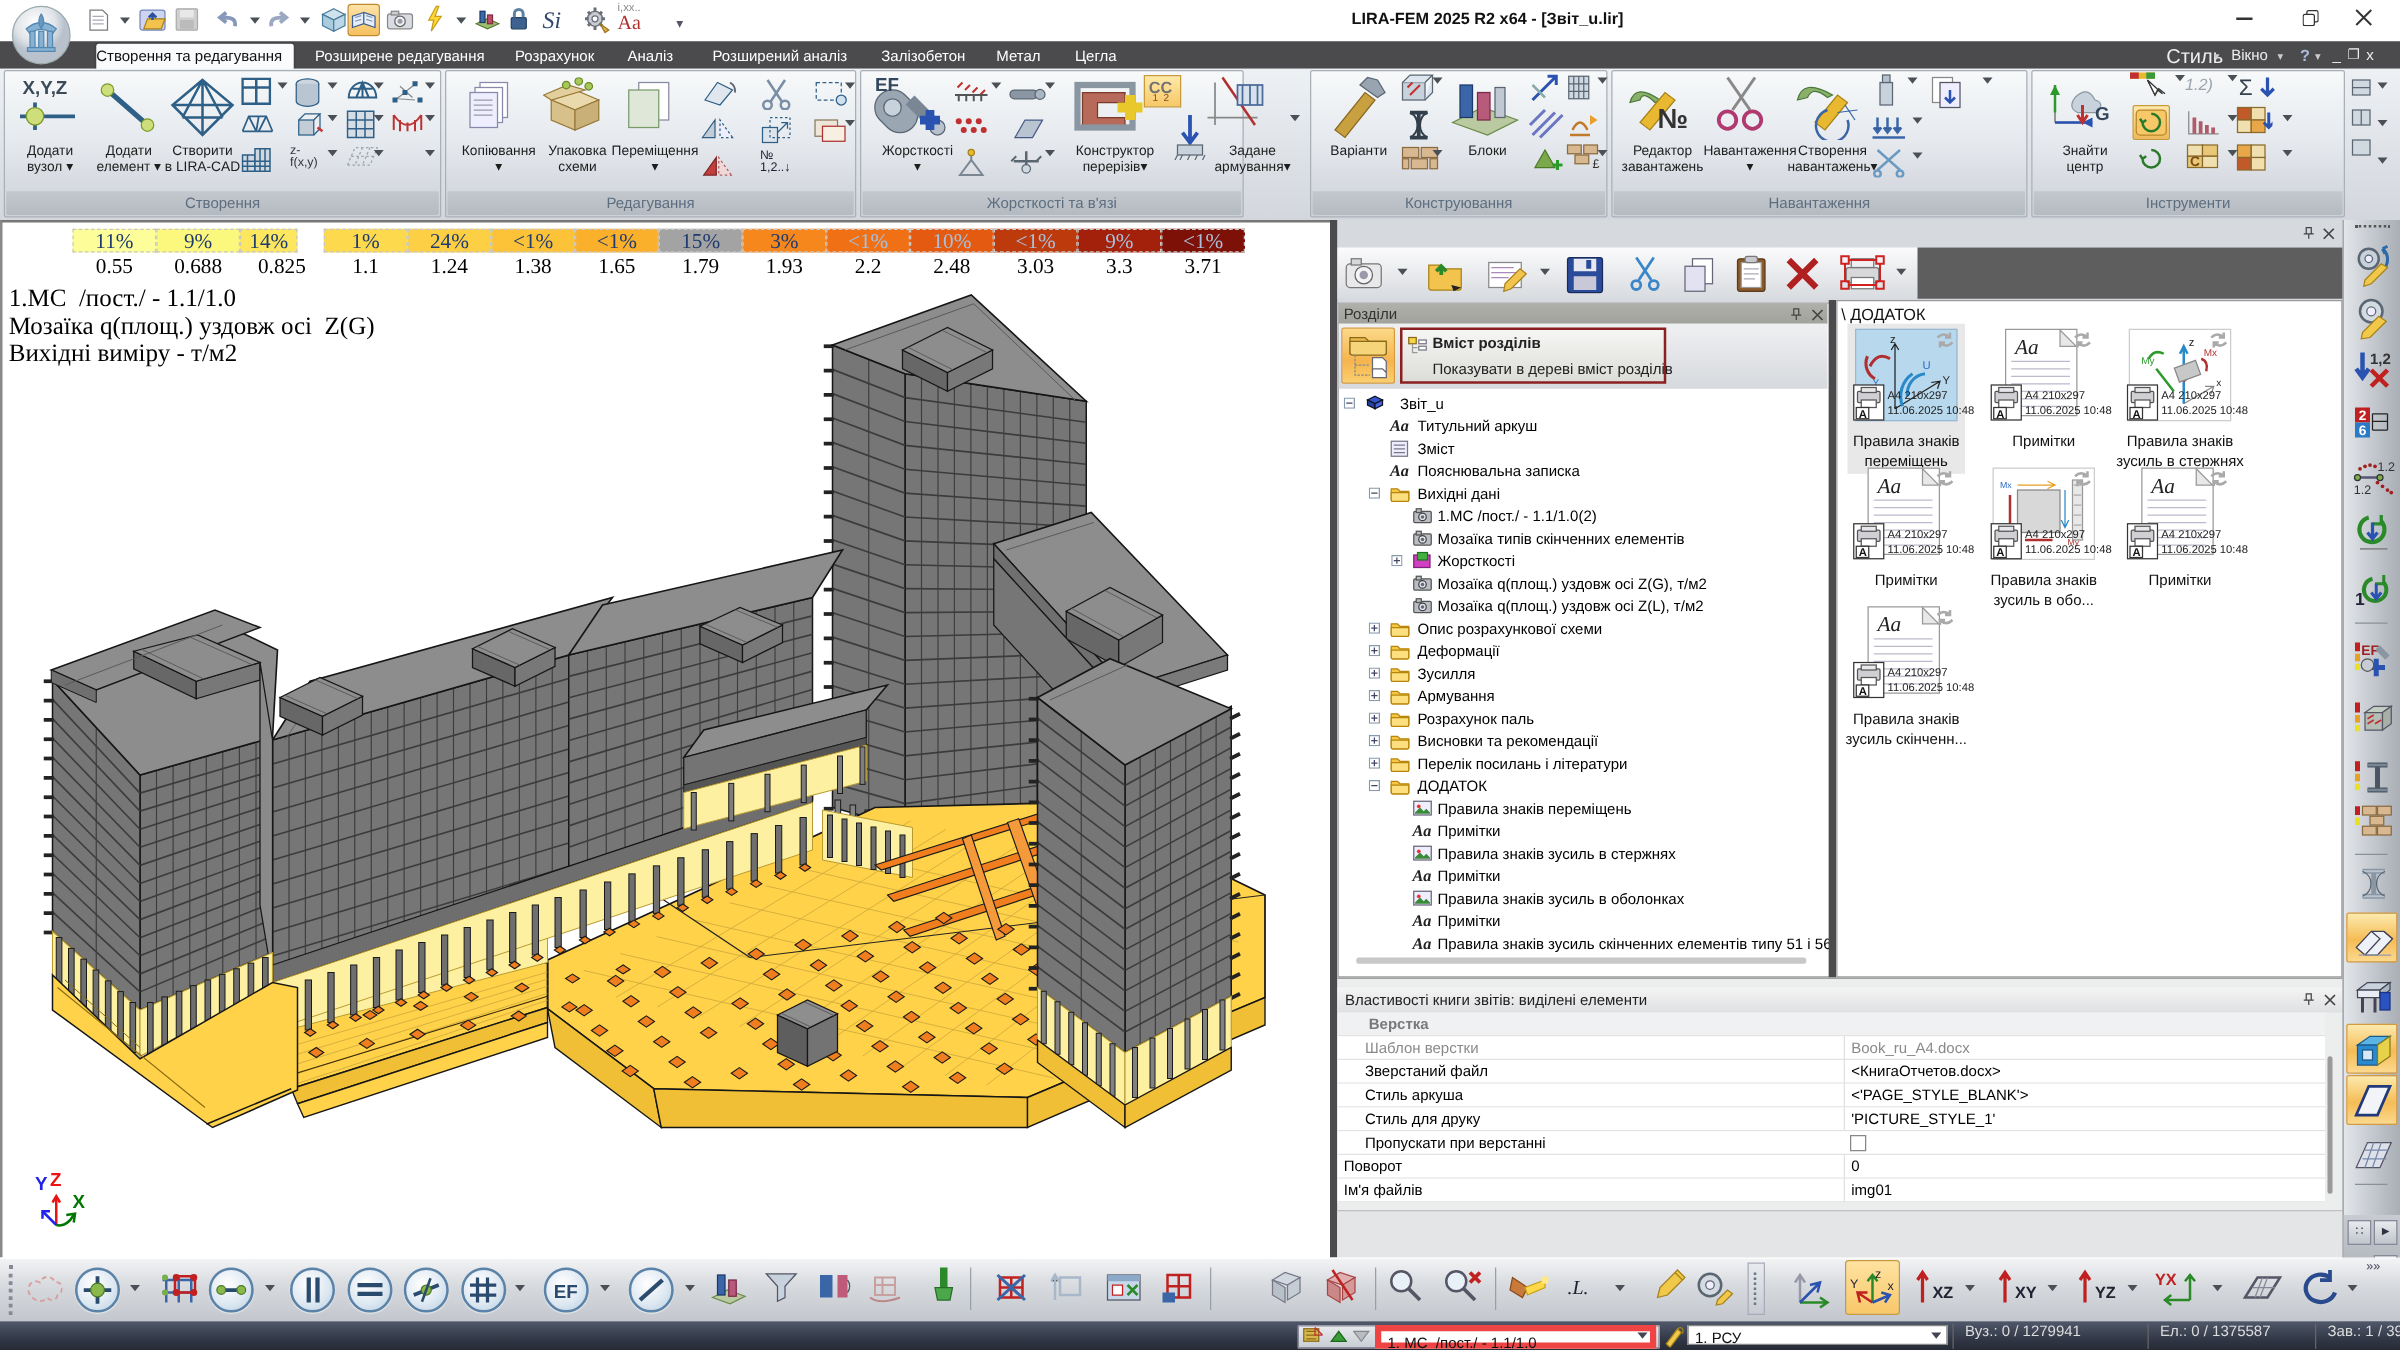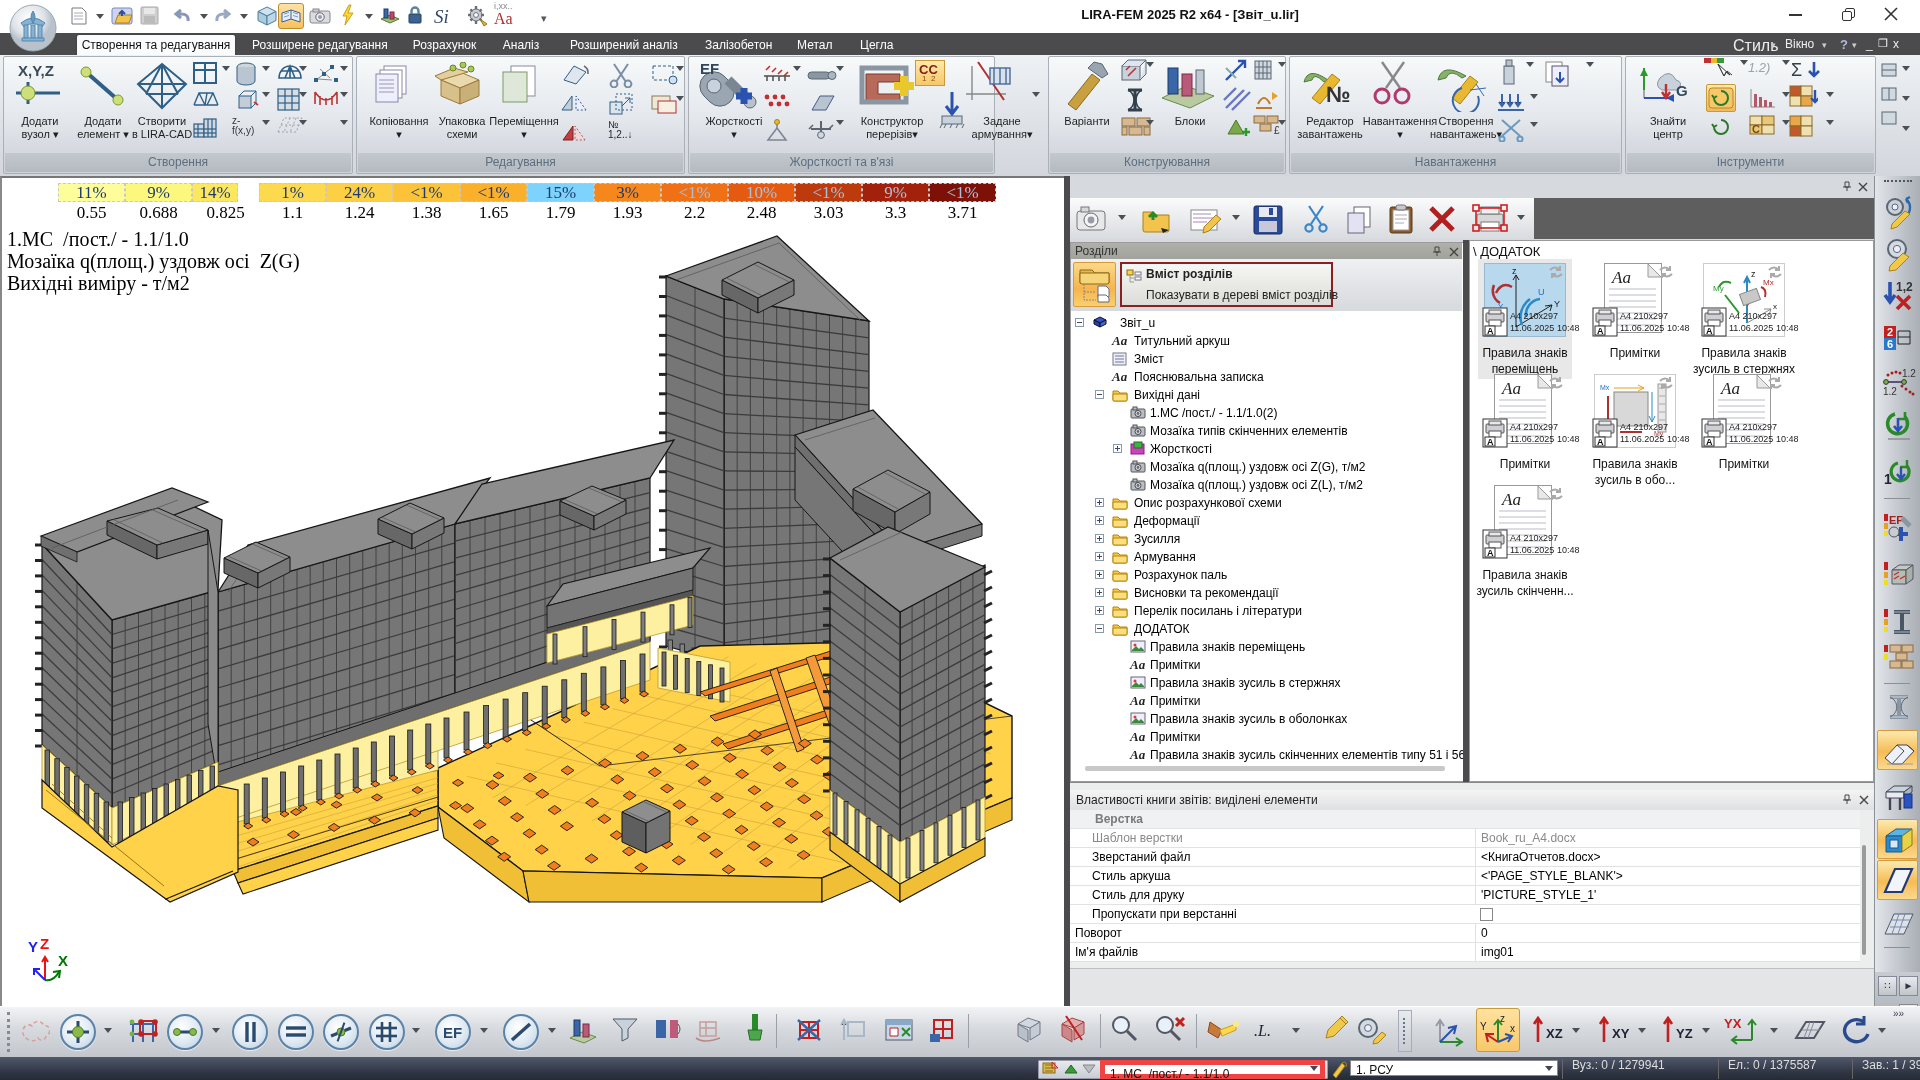--- a/index.html
+++ b/index.html
@@ -1,19 +1,19 @@
 <!DOCTYPE html>
 <html><head><meta charset="utf-8"><style>
 *{margin:0;padding:0;box-sizing:border-box}
 html,body{width:1920px;height:1080px;overflow:hidden;font-family:"Liberation Sans",sans-serif}
 #app{position:relative;width:1920px;height:1080px;background:#fff}
 .abs{position:absolute}
 .titlebar{left:0;top:0;width:1920px;height:33px;background:#fff}
 .tabbar{left:0;top:33px;width:1920px;height:22px;background:#4b4b4d}
-.tab{position:absolute;top:35px;height:20px;color:#fff;font-size:12px;line-height:20px;text-align:center;white-space:nowrap}
+.tab{position:absolute;top:35px;height:20px;color:#fff;font-size:12px;line-height:20px;text-align:left;white-space:nowrap}
 .tab.active{background:#fafbfc;color:#111;border-radius:2px 2px 0 0;height:22px;box-shadow:0 0 2px #00000055}
 .ribbon{left:0;top:55px;width:1920px;height:121px;background:linear-gradient(#eef1f4,#dde1e6 60%,#d3d7dd)}
 .rgroup{position:absolute;top:56px;height:118px;border:1px solid #aab0b8;border-radius:2px;
  background:linear-gradient(#f7f9fa,#e3e7ec 55%,#d8dce2 75%,#cdd2d8)}
 .rglabel{position:absolute;left:1px;right:1px;bottom:1px;height:19px;border-radius:0 0 2px 2px;
  background:linear-gradient(#c3c8ce,#b4bac1);color:#5d6e80;font-size:12px;text-align:center;line-height:19px}
 .rlbl{position:absolute;font-size:11px;color:#1e1e1e;text-align:center;line-height:13px}
 .canvas{left:0;top:176px;width:1064px;height:830px;background:#fff;border-left:2px solid #888;border-top:2px solid #777}
 .cell{position:absolute;top:183px;height:19px;border:1px dashed #c8c8c8;font-family:"Liberation Serif",serif;
  font-size:17px;text-align:center;line-height:18px}
@@ -373,21 +373,21 @@
       <circle cx="15" cy="17" r="3.4" fill="#d0d8e0" stroke="#5a6672"></circle>
       <path d="M3 11 l4 -4 m16 4 l4 -4" stroke="#5a6672" stroke-width="1.6"></path>
     </svg>
     <svg class="abs" style="left:856px;top:60px" width="66" height="52" viewBox="0 0 66 52">
       <path d="M10 14 h34 v8 h-22 v12 h22 v8 H10 Z" fill="#b86a5a" stroke="#7a3a2a"></path>
       <rect x="6" y="8" width="44" height="34" fill="none" stroke="#8a96a2" stroke-width="5"></rect>
       <path d="M38 26 h20 m-10 -10 v20" stroke="#e8c82a" stroke-width="8"></path>
     </svg>
     <div class="rlbl" style="left:847px;top:115px;width:90px">Конструктор<br>перерізів▾</div>
     <div class="abs" style="left:915px;top:60px;width:30px;height:26px;background:linear-gradient(#ffe9a8,#f6c868);border:1px solid #c89a3a"></div>
-    <div class="abs" style="left:919px;top:62px;font-size:13px;font-weight:bold;color:#7f1d1d">CC</div>
+    <div class="abs" style="left:919px;top:62px;font-size:13px;font-weight:bold;color:#737373">CC</div>
     <div class="abs" style="left:922px;top:74px;font-size:8px;color:#8a4a20">1&nbsp;&nbsp;2</div>
     <svg class="abs" style="left:938px;top:88px" width="30" height="40" viewBox="0 0 30 40">
       <path d="M14 4 v22 m-6 -8 l6 8 6 -8" stroke="#2a52b0" stroke-width="3" fill="none"></path>
       <rect x="4" y="28" width="20" height="8" fill="#c8d2dc" stroke="#5a6672"></rect>
       <path d="M4 36 l-2 4 m6 -4 l-2 4 m8 -4 l-2 4 m8 -4 l-2 4 m8 -4 l-2 4" stroke="#5a6672"></path>
     </svg>
     <svg class="abs" style="left:964px;top:60px" width="60" height="46" viewBox="0 0 60 46">
       <g stroke="#888" stroke-width="1.4">
         <path d="M8 6 v34 m-6 -6 h40"></path>
         <path d="M14 2 l26 38" stroke="#b03030" stroke-width="2"></path>
@@ -610,21 +610,21 @@
     <div class="cell" style="left:192px;width:46px;background:#fce75e;color:#1f3a6e">14%</div>
     <div class="cval" style="left:192px;width:67px">0.825</div>
     <div class="cell" style="left:259px;width:67px;background:#fdd94e;color:#1f3a6e">1%</div>
     <div class="cval" style="left:259px;width:67px">1.1</div>
     <div class="cell" style="left:326px;width:67px;background:#fccf44;color:#1f3a6e">24%</div>
     <div class="cval" style="left:326px;width:67px">1.24</div>
     <div class="cell" style="left:393px;width:67px;background:#fcc338;color:#1f3a6e">&lt;1%</div>
     <div class="cval" style="left:393px;width:67px">1.38</div>
     <div class="cell" style="left:460px;width:67px;background:#fbb02c;color:#1f3a6e">&lt;1%</div>
     <div class="cval" style="left:460px;width:67px">1.65</div>
-    <div class="cell" style="left:527px;width:67px;background:#7dd3fc;color:#1f3a6e">15%</div>
+    <div class="cell" style="left:527px;width:67px;background:#a3a3a3;color:#1f3a6e">15%</div>
     <div class="cval" style="left:527px;width:67px">1.79</div>
     <div class="cell" style="left:594px;width:67px;background:#f5871d;color:#1f3a6e">3%</div>
     <div class="cval" style="left:594px;width:67px">1.93</div>
     <div class="cell" style="left:661px;width:67px;background:#ef7015;color:#a8c0dc">&lt;1%</div>
     <div class="cval" style="left:661px;width:67px">2.2</div>
     <div class="cell" style="left:728px;width:67px;background:#e45a11;color:#a8c0dc">10%</div>
     <div class="cval" style="left:728px;width:67px">2.48</div>
     <div class="cell" style="left:795px;width:67px;background:#bd3a0d;color:#a8c0dc">&lt;1%</div>
     <div class="cval" style="left:795px;width:67px">3.03</div>
     <div class="cell" style="left:862px;width:67px;background:#a3210a;color:#a8c0dc">9%</div>

